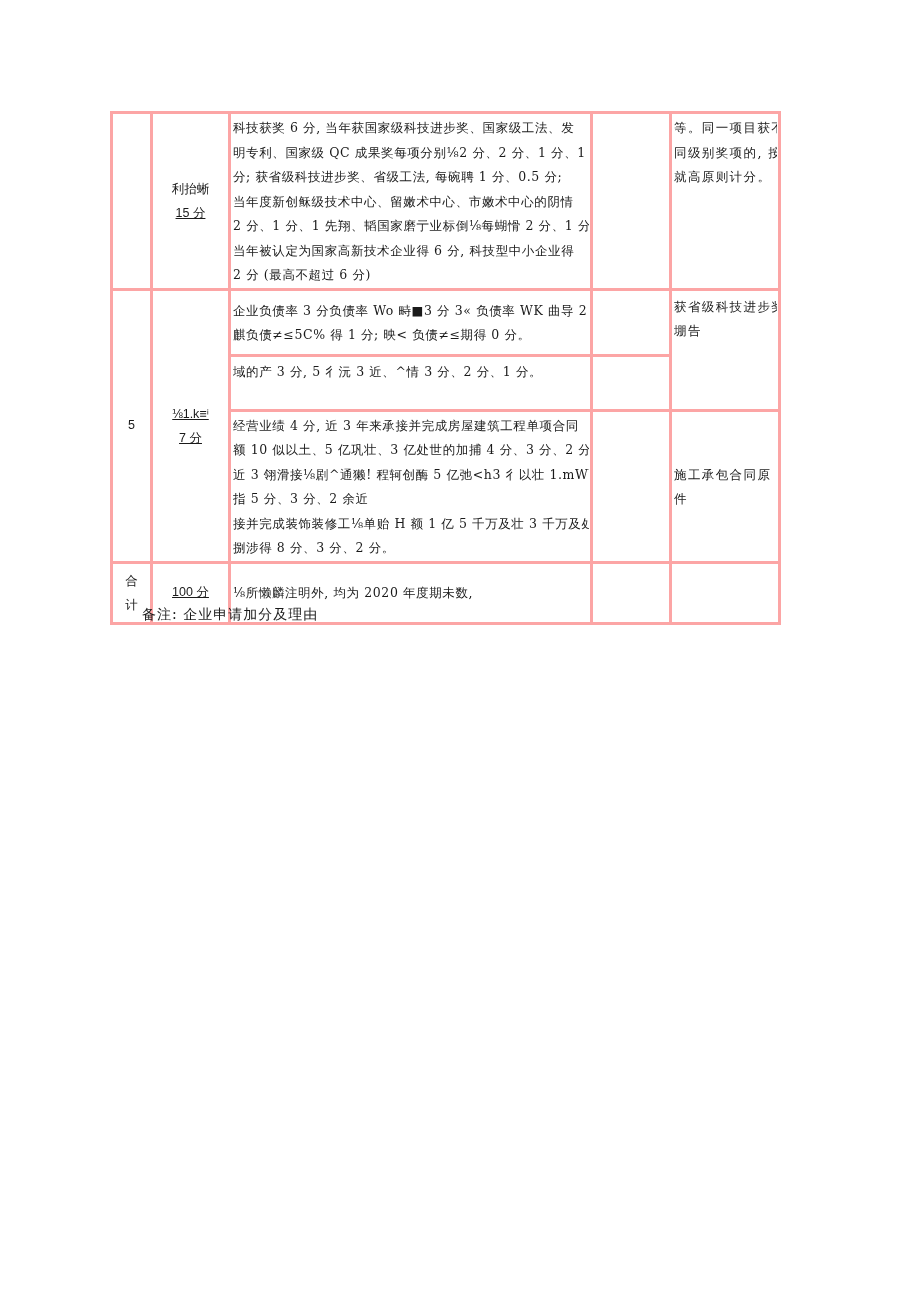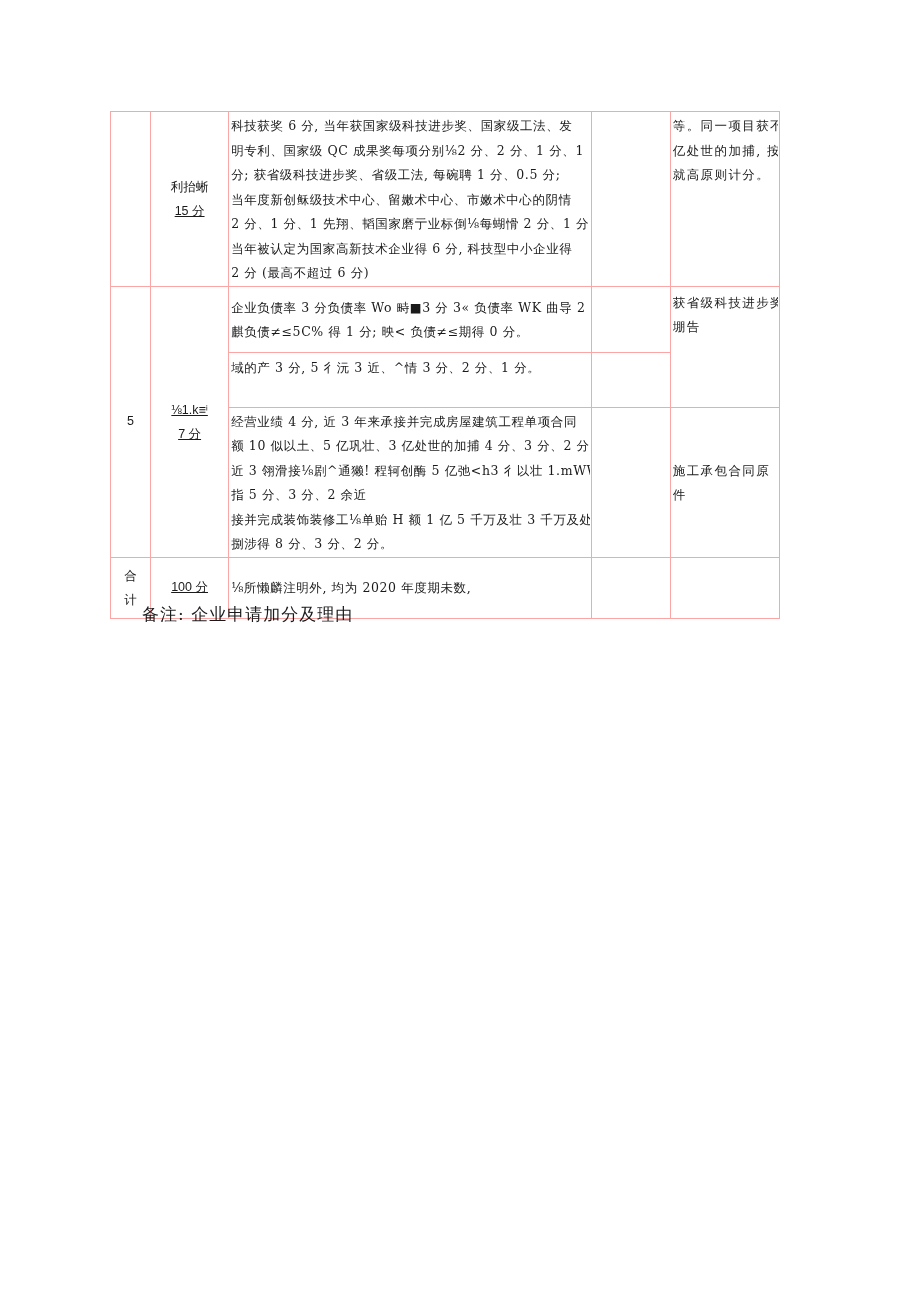--- a/index.html
+++ b/index.html
@@ -5,36 +5,36 @@
   html, body { margin: 0; padding: 0; background: #ffffff; }
   body { width: 920px; height: 1301px; position: relative; overflow: hidden;
          font-family: "DejaVu Serif", "Liberation Serif", serif; color: #1a1a1a; }
   .page { position: absolute; left: 0; top: 0; width: 920px; height: 1301px; }
   table.score {
     position: absolute; left: 110px; top: 111px;
     border-collapse: collapse; table-layout: fixed;
     width: 670px;
   }
   table.score td {
-    border: 1px solid #fca5a5; vertical-align: top; padding: 0;
+    border: 3px solid #fca5a5; vertical-align: top; padding: 0;
     font-size: 12.5px; line-height: 24.5px;
   }
   .c-no { width: 40px; text-align: center; vertical-align: middle !important;
           font-family: "Liberation Sans", sans-serif; font-size: 13px; }
   .c-item { width: 77px; text-align: center; vertical-align: middle !important; }
   .c-desc { width: 360px; padding: 2px 1px 0 2px !important; letter-spacing: 0.6px; }
   .c-score { width: 78px; }
   .c-src { width: 108px; padding: 2px 1px 0 2px !important; letter-spacing: 1.4px; margin-top: 44px; }
   .num { font-family: "Liberation Sans", sans-serif; text-decoration: underline; }
   .item-label { display: block; line-height: 24px; }
   .desc-line { display: block; white-space: nowrap; overflow: hidden; }
   .mid { vertical-align: middle !important; }
   .note {
     position: absolute; left: 142px; top: 604px;
-    font-size: 17px; letter-spacing: 1px; line-height: 20px;
+    font-size: 14px; letter-spacing: 1px; line-height: 20px;
   }
   .tot-label { line-height: 24px !important; }
 </style>
 </head>
 <body>
 
 <div class="page">
   <table class="score">
     <colgroup>
       <col style="width:40px">
@@ -56,21 +56,21 @@
         <span class="desc-line">明专利、国家级 QC 成果奖每项分别⅛2 分、2 分、1 分、1</span>
         <span class="desc-line">分; 获省级科技进步奖、省级工法, 每碗聘 1 分、0.5 分;</span>
         <span class="desc-line">当年度新创稣级技术中心、留嫩术中心、市嫩术中心的阴情</span>
         <span class="desc-line">2 分、1 分、1 先翔、韬国家磨亍业标倒⅛每蝴愲 2 分、1 分。</span>
         <span class="desc-line">当年被认定为国家高新技术企业得 6 分, 科技型中小企业得</span>
         <span class="desc-line">2 分 (最高不超过 6 分)</span>
       </td>
       <td class="c-score"></td>
       <td class="c-src">
         <span class="desc-line">等。同一项目获不</span>
-        <span class="desc-line">亿处世的加捕, 按</span>
+        <span class="desc-line">同级别奖项的, 按</span>
         <span class="desc-line">就高原则计分。</span>
       </td>
     </tr>
 
     <tr style="height:66px">
       <td class="c-no" rowspan="3">5</td>
       <td class="c-item" rowspan="3">
         <span class="item-label num">⅛1.k≡ⁱ</span>
         <span class="item-label num">7 分</span>
       </td>

